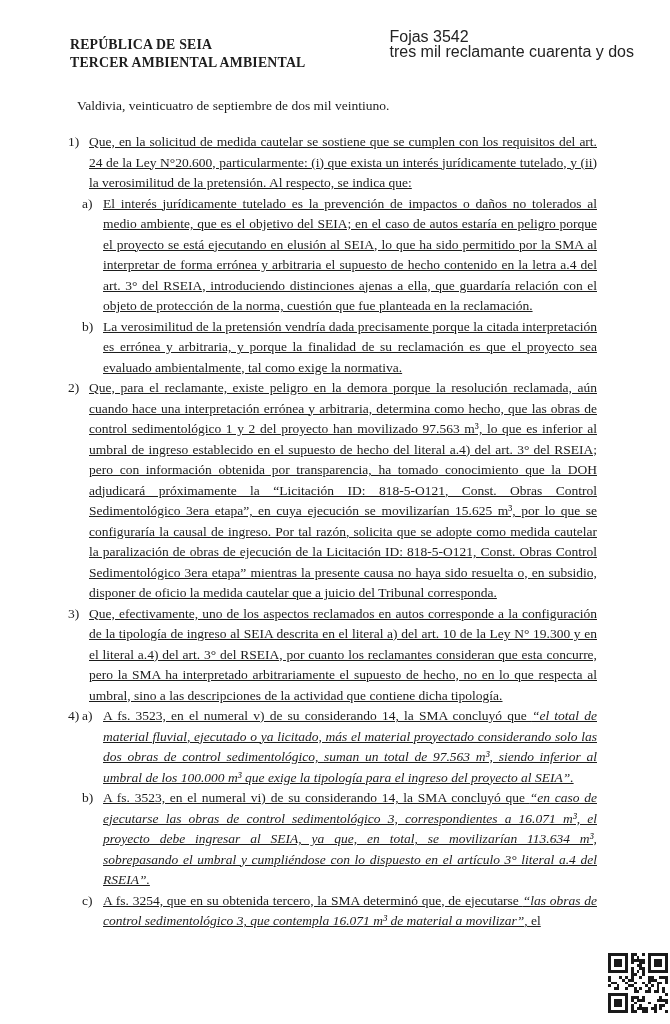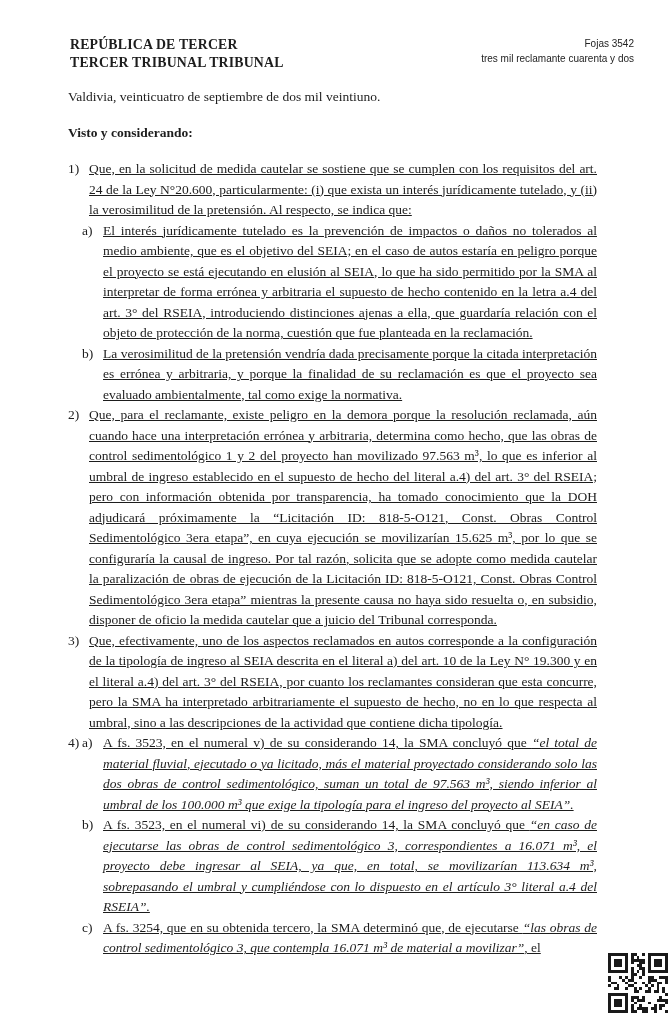--- a/index.html
+++ b/index.html
@@ -11,61 +11,60 @@
     font-family:"Liberation Serif","DejaVu Serif",serif;
     overflow:hidden;
   }
   
   .hdr-left {
     position:absolute; left:70px; top:36px;
     font-weight:bold; font-size:13.8px; line-height:17.5px;
     letter-spacing:0.2px; white-space:nowrap;
   }
   .hdr-right {
-    position:absolute; right:36px; top:37px;
+    position:absolute; right:36px; top:30px;
     font-family:"Liberation Sans","DejaVu Sans",sans-serif;
-    font-size:10px; line-height:14.5px; text-align:right; color:#232323;
+    font-size:16px; line-height:14.5px; color:#232323;
     white-space:nowrap;
   }
   
   .content {
     position:absolute; left:68px; top:87px; width:529px;
     font-size:13.5px; line-height:20.5px; text-align:justify;
   }
-  .content p { margin:0; }
+  .content p { margin:9px; }
   .sp { margin-top:15.5px !important; }
   .heading { font-weight:bold; }
   .list { margin-top:15.5px; }
   .item { position:relative; padding-left:21px; }
   .item > .marker { position:absolute; left:0; top:0; }
   .sub { position:relative; padding-left:21px; margin-left:-7px; }
   .sub > .marker { position:absolute; left:0; top:0; }
   .par { text-align:justify;text-decoration:underline; }
   .par i { font-style:italic; }
   
   .qr { position:absolute; left:608px; top:953px; width:60px; height:60px; }
 </style>
 </head>
 <body>
 
 <div class="page">
 
   <div class="hdr-left">
-    <div>REPÚBLICA DE TERCER</div>
-    <div>TERCER TRIBUNAL TRIBUNAL</div>
+    <div>REPÚBLICA DE SEIA</div>
+    <div>TERCER AMBIENTAL AMBIENTAL</div>
   </div>
 
   <div class="hdr-right">
     <div>Fojas 3542</div>
     <div>tres mil reclamante cuarenta y dos</div>
   </div>
 
   <div class="content">
     <p>Valdivia, veinticuatro de septiembre de dos mil veintiuno.</p>
-    <p class="sp heading">Visto y considerando:</p>
 
     <div class="list">
 
       <div class="item">
         <span class="marker">1)</span>
         <div class="par">Que, en la solicitud de medida cautelar se sostiene que se cumplen con los requisitos del art. 24 de la Ley N°20.600, particularmente: (i) que exista un interés jurídicamente tutelado, y (ii) la verosimilitud de la pretensión. Al respecto, se indica que:</div>
         <div class="sub">
           <span class="marker">a)</span>
           <div class="par">El interés jurídicamente tutelado es la prevención de impactos o daños no tolerados al medio ambiente, que es el objetivo del SEIA; en el caso de autos estaría en peligro porque el proyecto se está ejecutando en elusión al SEIA, lo que ha sido permitido por la SMA al interpretar de forma errónea y arbitraria el supuesto de hecho contenido en la letra a.4 del art. 3° del RSEIA, introduciendo distinciones ajenas a ella, que guardaría relación con el objeto de protección de la norma, cuestión que fue planteada en la reclamación.</div>
         </div>

